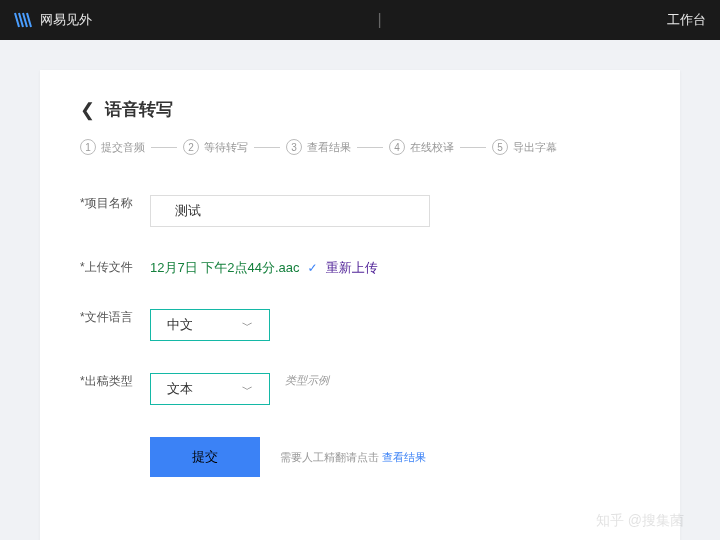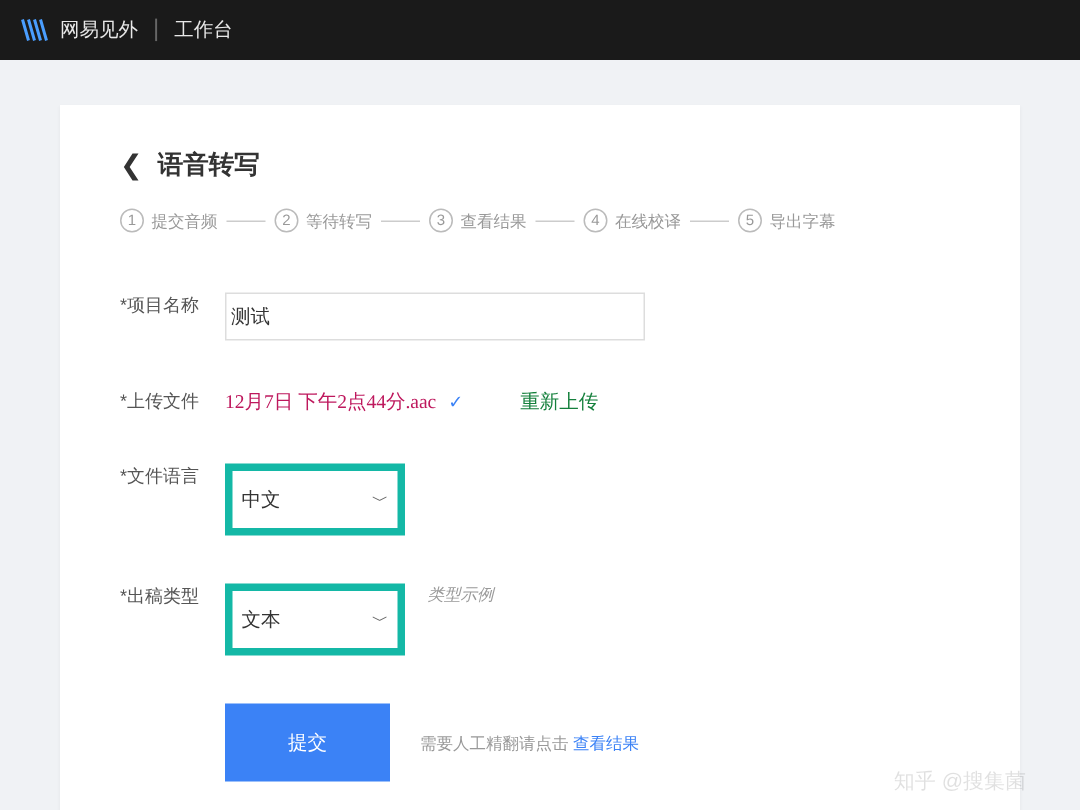--- a/index.html
+++ b/index.html
@@ -1,49 +1,49 @@
 <!DOCTYPE html>
 <html><head>
   <meta charset="utf-8">
   <style>
     * { margin: 0; padding: 0; box-sizing: border-box; font-family: "Microsoft YaHei", "PingFang SC", sans-serif; }
     body { width: 720px; height: 540px; background: #f0f2f5; overflow: hidden; }
     
-    .nav { height: 40px; background: #1a1a1a; display: flex; align-items: center; padding: 16px 14px; color: #fff; }
+    .nav { height: 40px; background: #1a1a1a; display: flex; align-items: center; padding: 16px 14px; color: #fff; justify-content: space-between; }
     .nav-logo { display: flex; align-items: center; gap: 4px; }
     .nav-sep { margin: 0 10px; color: #666; }
     .nav-brand, .nav-sub { font-size: 13px; color: #e8e8e8; }
     
     .card { margin: 30px 40px 0 40px; background: #fff; box-shadow: 0 1px 3px rgba(0,0,0,0.05); padding: 28px 40px; height: 480px; }
     
     .title-row { display: flex; align-items: center; gap: 10px; margin-bottom: 18px; }
     .back-chevron { font-size: 18px; color: #333; cursor: pointer; }
     .title { font-size: 17px; font-weight: 600; color: #333; }
     
     .steps { display: flex; align-items: center; gap: 6px; margin-bottom: 40px; flex-wrap: nowrap; }
     .step { display: flex; align-items: center; gap: 5px; }
     .step-circle { width: 16px; height: 16px; border: 1px solid #bbb; border-radius: 50%; display: flex; align-items: center; justify-content: center; font-size: 10px; color: #999; }
     .step-label { font-size: 11px; color: #999; white-space: nowrap; }
     .step-line { width: 26px; height: 1px; background: #ccc; }
     
     .form-row { display: flex; align-items: flex-start; margin-bottom: 32px; }
     .form-label { width: 70px; font-size: 12px; color: #555; text-align: left; flex-shrink: 0; }
-    .text-input { width: 280px; height: 32px; border: 1px solid #ddd; padding: 0 3px; font-size: 13px; color: #333; }
+    .text-input { width: 280px; height: 32px; border: 1px solid #ddd; padding: 0 24px; font-size: 13px; color: #333; }
     
     .file-info { display: flex; align-items: center; gap: 8px; font-size: 13px; }
-    .file-name { color: #be185d; font-family: Liberation Serif, serif; }
+    .file-name { color: #15803d; }
     .check { color: #3b82f6; font-size: 12px; }
-    .reupload { color: #15803d; cursor: pointer; margin-left: 30px; }
+    .reupload { color: #4c1d95; cursor: pointer; }
     
-    .select { width: 120px; height: 48px; border: 5px solid #14b8a6; display: flex; align-items: center; justify-content: space-between; padding: 0 6px; font-size: 13px; color: #333; cursor: pointer; }
+    .select { width: 120px; height: 32px; border: 1px solid #14b8a6; display: flex; align-items: center; justify-content: space-between; padding: 0 16px; font-size: 13px; color: #333; cursor: pointer; }
     .chevron-down { font-size: 11px; color: #666; }
     .hint { margin-left: 15px; font-size: 11px; color: #999; font-style: italic; }
     
     .footer-row { display: flex; align-items: center; margin-left: 70px; gap: 20px; }
-    .submit-btn { width: 110px; height: 52px; background: #3b82f6; color: #ffffff; border: none; font-size: 13px; cursor: pointer; }
+    .submit-btn { width: 110px; height: 40px; background: #3b82f6; color: #000000; border: none; font-size: 13px; cursor: pointer; }
     .footer-text { font-size: 11px; color: #999; }
     .footer-link { color: #3b82f6; cursor: pointer; }
     
     .watermark { position: absolute; right: 36px; bottom: 10px; color: rgba(0,0,0,0.12); font-size: 14px; }
   </style>
 </head>
 <body>
 
 <div class="nav">
   <div class="nav-logo">

